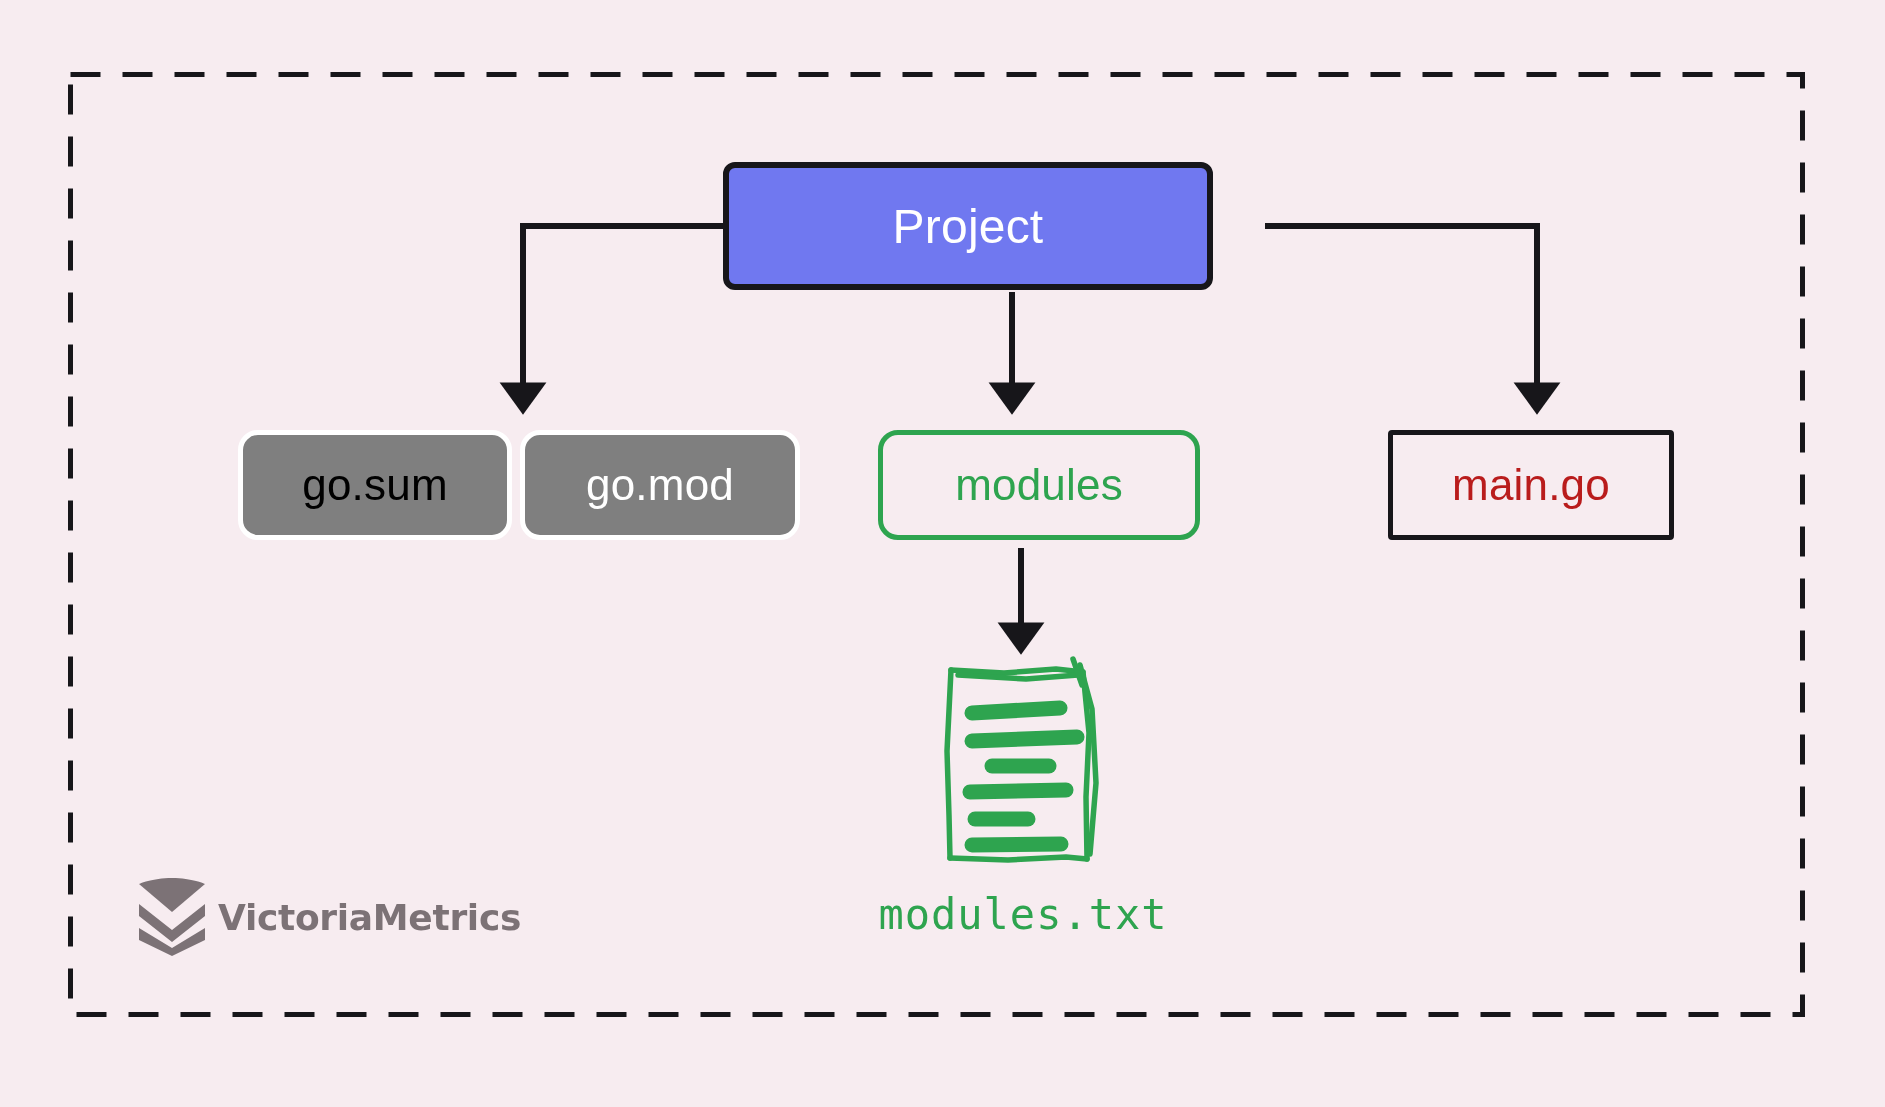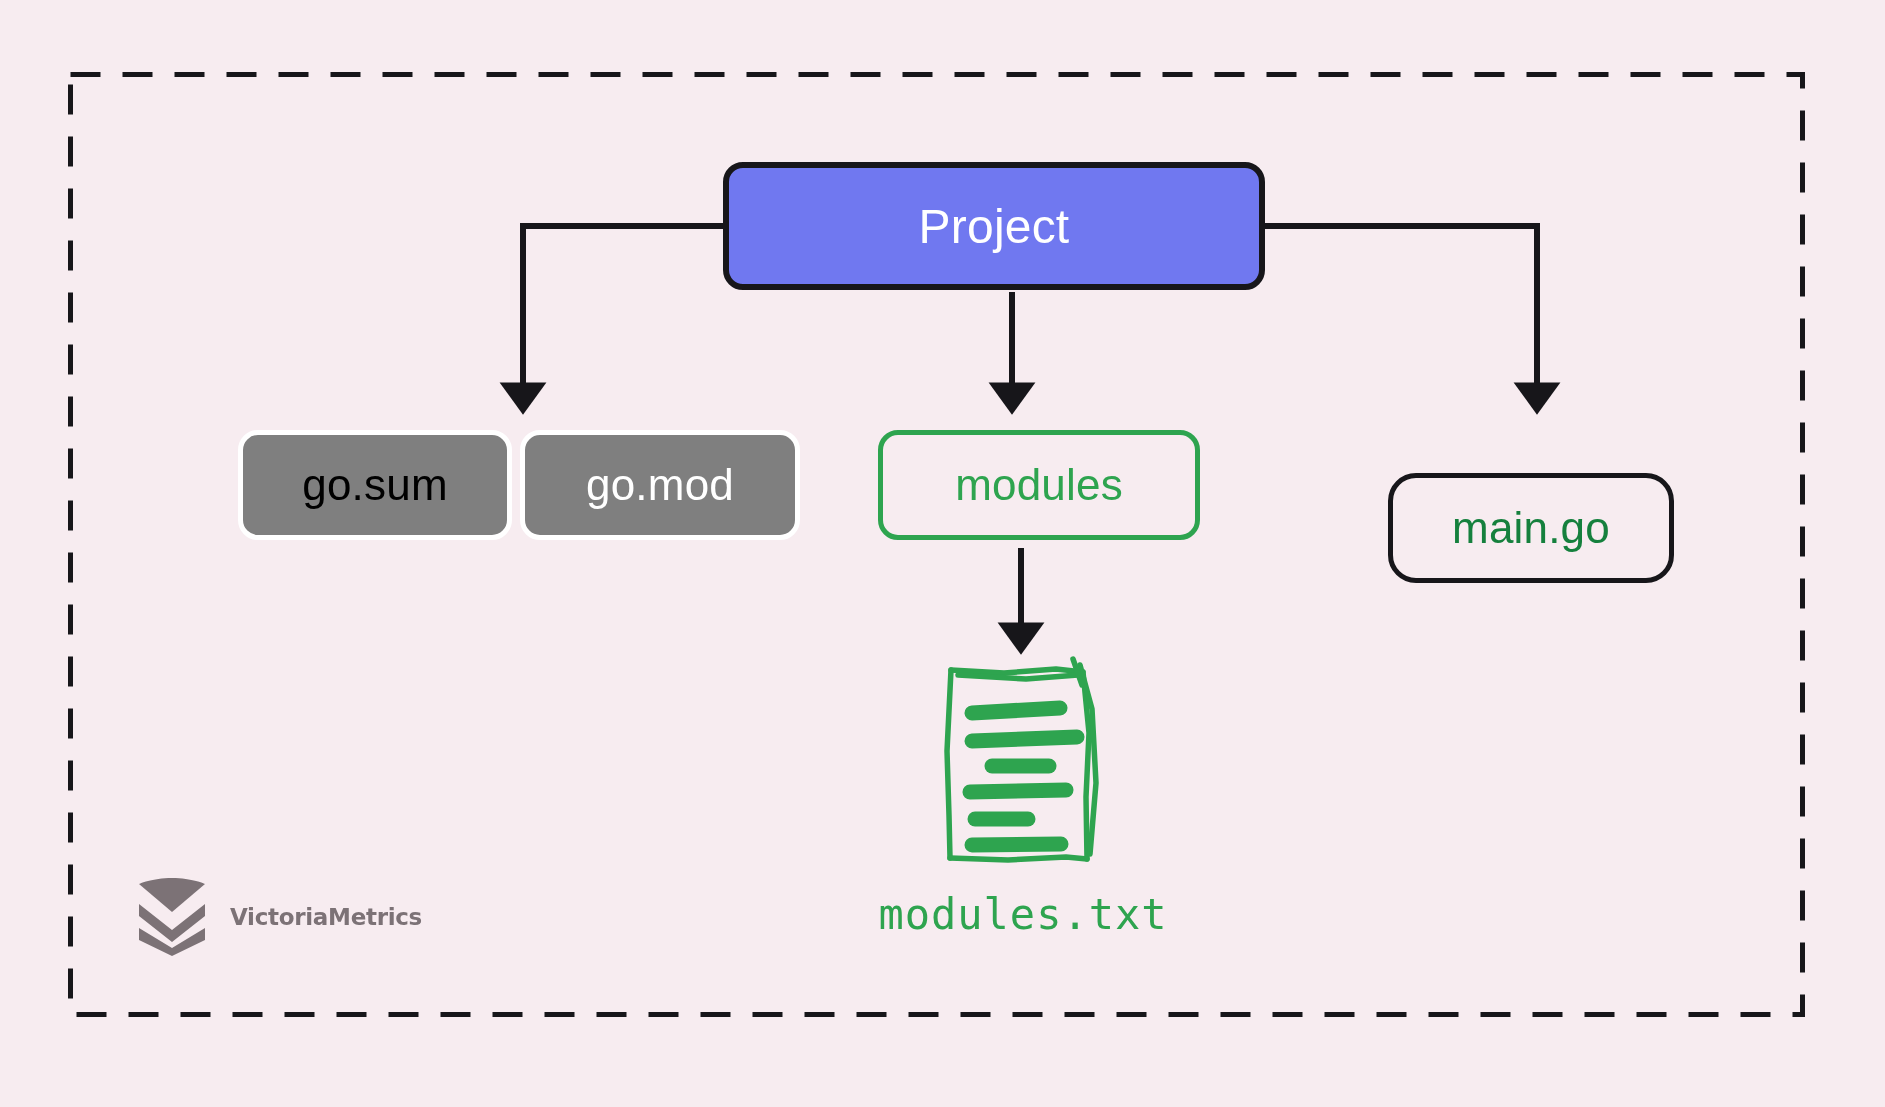--- a/index.html
+++ b/index.html
@@ -47,26 +47,26 @@
     justify-content: center;
     border-radius: 18px;
     border: 5px solid #17161a;
     white-space: nowrap;
     letter-spacing: 0.2px;
   }
 
   .node-project {
     left: 723px;
     top: 162px;
-    width: 542px;
+    width: 490px;
     height: 128px;
     background: #7078f0;
     color: #ffffff;
     font-size: 48px;
-    border-radius: 20px;
+    border-radius: 12px;
     border-width: 6px;
   }
 
   .node-gosum {
     left: 238px;
     top: 430px;
     width: 274px;
     height: 110px;
     background: #7f7f7f;
     border-color: #ffffff;
@@ -98,24 +98,23 @@
     border-radius: 20px;
   }
 
   .node-maingo {
     left: 1388px;
     top: 430px;
     width: 286px;
     height: 110px;
     background: transparent;
     border-color: #17161a;
-    color: #15803d;
-    font-size: 44px;
-    border-radius: 28px;
-    margin-top: 43px;
+    color: #b91c1c;
+    font-size: 44px;
+    border-radius: 4px;
   }
 
   
   .doc-icon {
     position: absolute;
     left: 930px;
     top: 655px;
     width: 182px;
     height: 210px;
   }
@@ -139,25 +138,24 @@
     position: absolute;
     left: 138px;
     top: 878px;
     display: flex;
     align-items: center;
     gap: 12px;
   }
   .vm-mark { width: 68px; height: 78px; display: block; }
   .vm-word {
     color: #7c7276;
-    font-size: 23px;
+    font-size: 36px;
     font-weight: 700;
     letter-spacing: -0.3px;
     font-family: "DejaVu Sans", sans-serif;
-    margin-left: 12px;
   }
 </style>
 </head>
 <body>
 
 <div id="canvas">
 
   <div class="frame">
     <svg viewBox="0 0 1737 945" preserveAspectRatio="none" aria-hidden="true">
       <rect x="2.5" y="2.5" width="1732" height="940" fill="none" stroke="#17161a" stroke-width="5" stroke-dasharray="30 22" stroke-linecap="butt"></rect>

